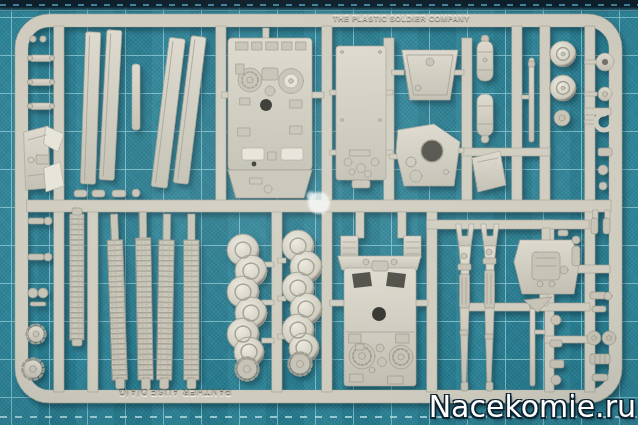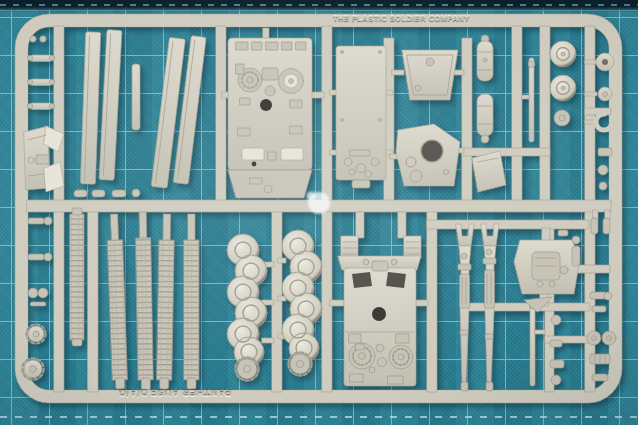--- a/index.html
+++ b/index.html
@@ -497,15 +497,16 @@
       <rect class="det" x="550" y="340" width="12" height="7" rx="2"></rect>
       <rect class="det" x="550" y="360" width="14" height="8" rx="2"></rect>
       <circle class="det" cx="556" cy="380" r="5"></circle>
       <rect class="det" x="558" y="230" width="10" height="6" rx="2"></rect>
     </g>
   </svg>
 
   <div class="emboss emboss-top">THE PLASTIC SOLDIER COMPANY</div>
   <div class="emboss emboss-bottom">PANTHER AUSF D/A/G</div>
 
+  <div class="watermark">Nacekomie.ru</div>
 
   <div class="mat-vignette"></div>
 </div>
 
 </body></html>

